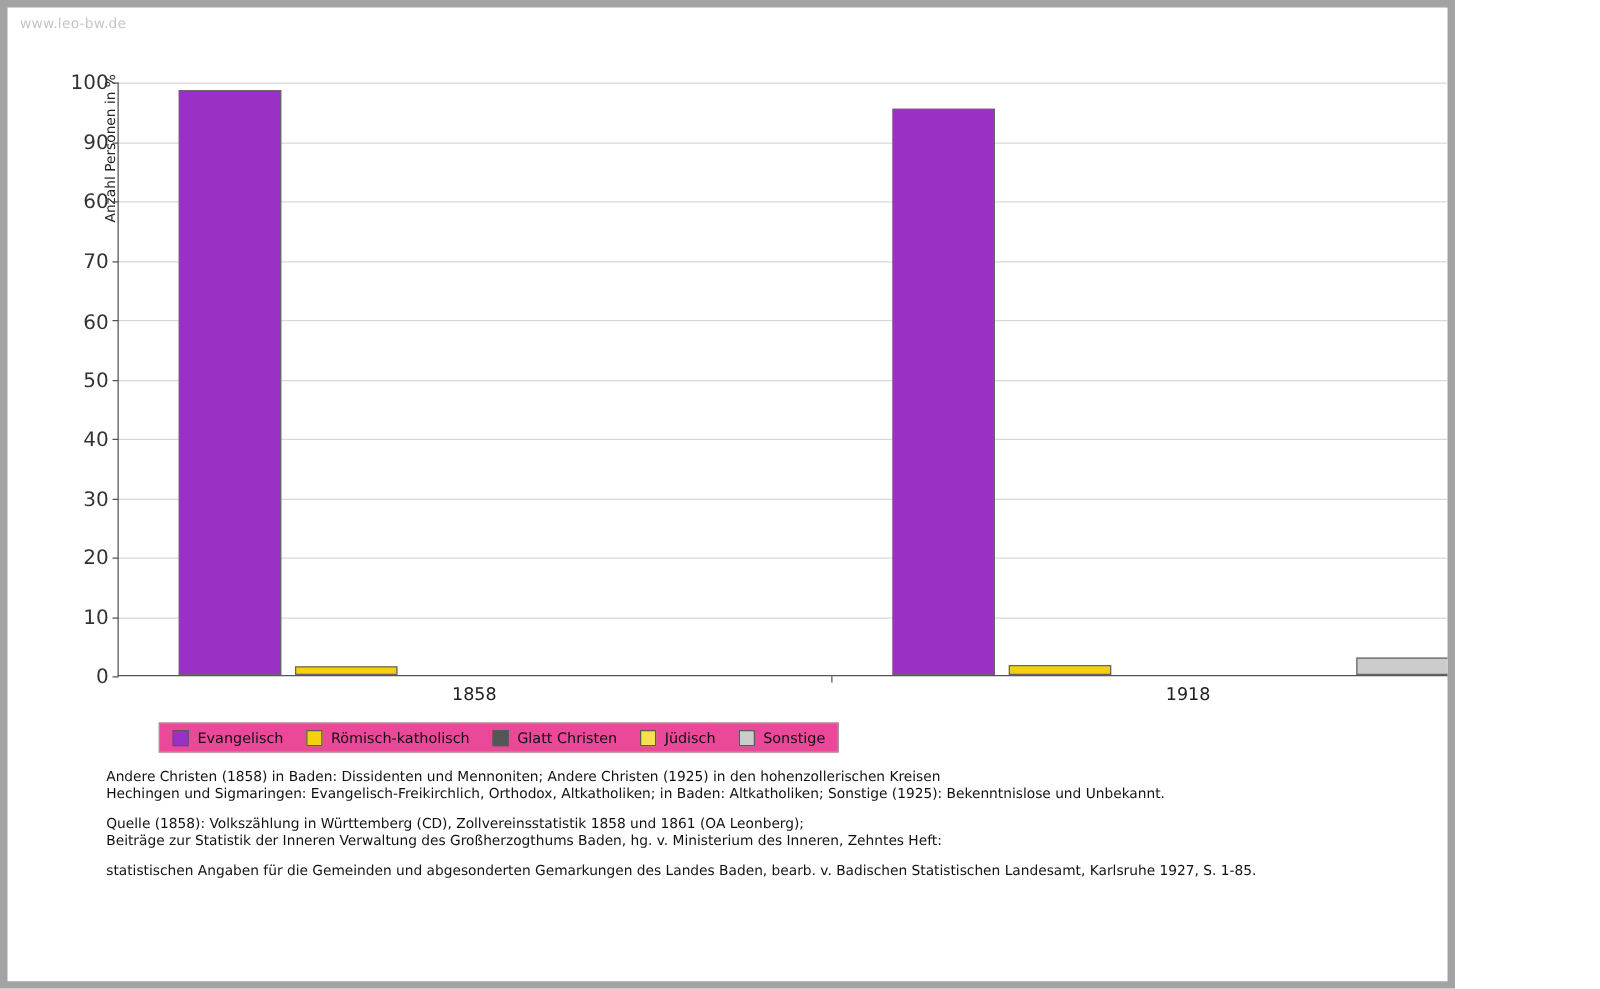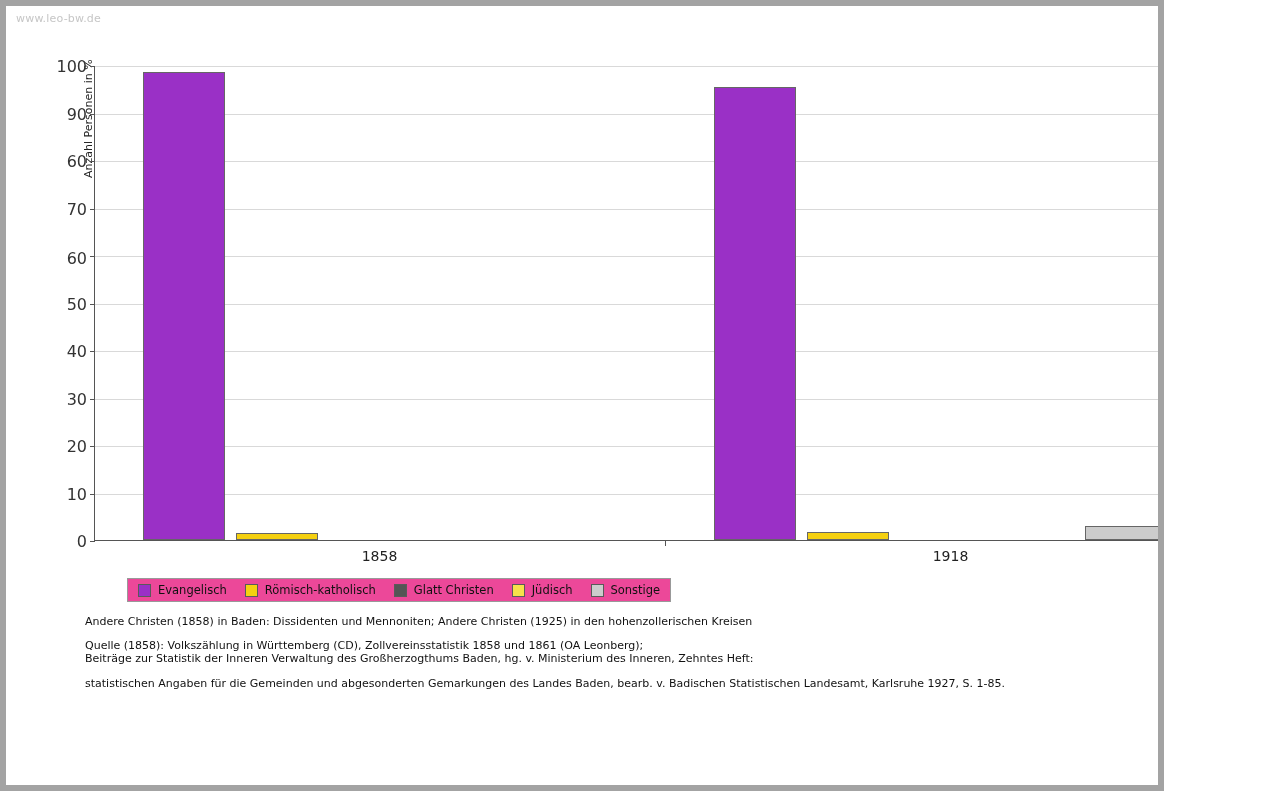--- a/index.html
+++ b/index.html
@@ -226,20 +226,21 @@
       </div>
       <div class="legend-item">
         <span class="legend-swatch" style="background: rgb(204, 204, 204);"></span>
         <span>Sonstige</span>
       </div>
     </div>
 
   <div id="notes">
       <div class="note-block">
         <div class="note-line">Andere Christen (1858) in Baden: Dissidenten und Mennoniten; Andere Christen (1925) in den hohenzollerischen Kreisen</div>
+        <div class="note-line">Hechingen und Sigmaringen: Evangelisch-Freikirchlich, Orthodox, Altkatholiken; in Baden: Altkatholiken; Sonstige (1925): Bekenntnislose und Unbekannt.</div>
       </div>
       <div class="note-block">
         <div class="note-line">Quelle (1858): Volkszählung in Württemberg (CD), Zollvereinsstatistik 1858 und 1861 (OA Leonberg);</div>
         <div class="note-line">Beiträge zur Statistik der Inneren Verwaltung des Großherzogthums Baden, hg. v. Ministerium des Inneren, Zehntes Heft:</div>
       </div>
       <div class="note-block">
         <div class="note-line">statistischen Angaben für die Gemeinden und abgesonderten Gemarkungen des Landes Baden, bearb. v. Badischen Statistischen Landesamt, Karlsruhe 1927, S. 1-85.</div>
       </div>
     </div>
 

